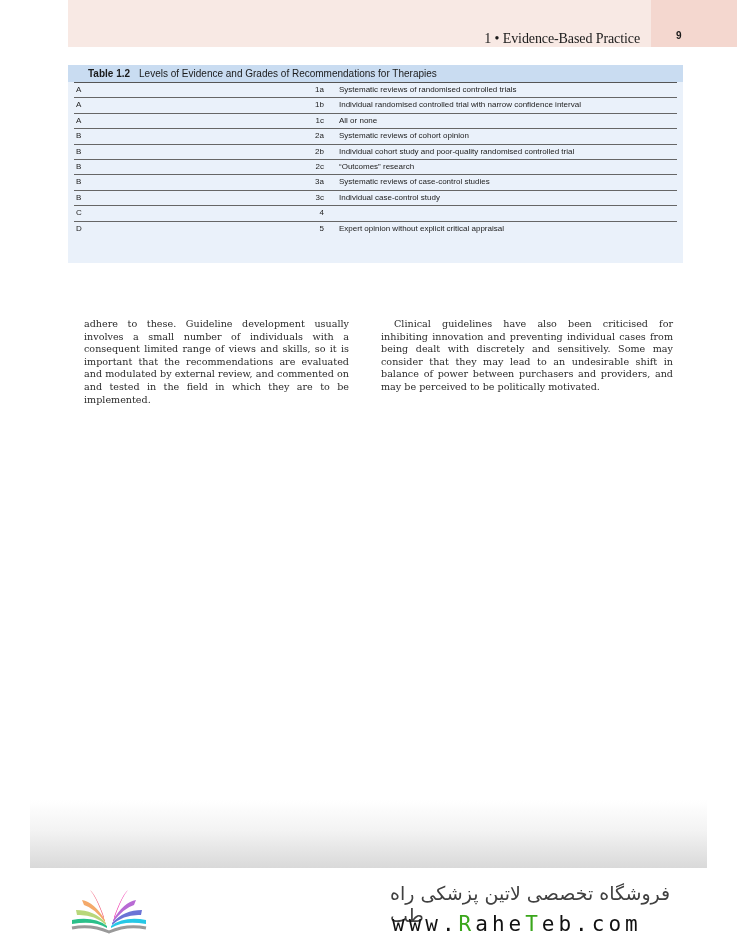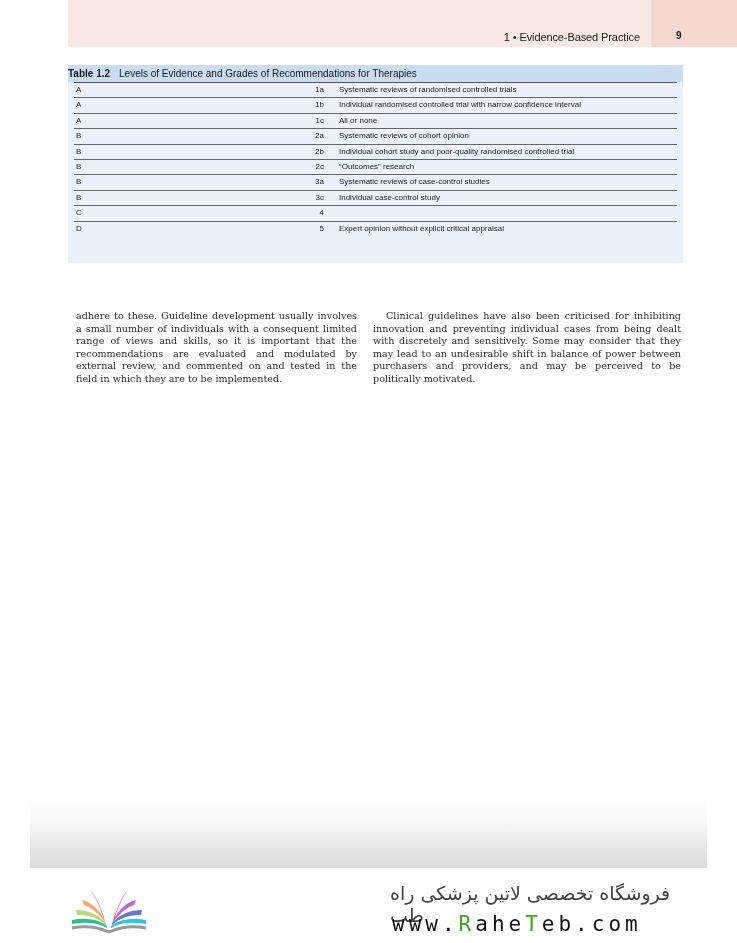--- a/index.html
+++ b/index.html
@@ -11,35 +11,35 @@
   .header-band {
     position: absolute; left: 68px; top: 0; width: 583px; height: 47px;
     background: #f8e9e4;
   }
   .header-band-right {
     position: absolute; left: 651px; top: 0; width: 86px; height: 47px;
     background: #f4d7cf;
   }
   .running-head {
     position: absolute; right: 97px; top: 31px;
-    font-family: Liberation Sans, sans-serif; font-size: 11px; color: #1a1a1a;
+    font-family: Liberation Serif, serif; font-size: 14px; color: #1a1a1a;
     letter-spacing: -0.1px;
   }
   .page-number {
     position: absolute; left: 676px; top: 30px;
     font-family: "Liberation Sans", sans-serif; font-size: 10px; font-weight: bold; color: #1a1a1a;
   }
   .table-box {
     position: absolute; left: 68px; top: 65px; width: 615px; height: 198px;
     background: #eaf1fa;
   }
   .table-caption {
     height: 17px; background: #c9dcf1;
     font-family: "Liberation Sans", sans-serif; font-size: 10px; color: #1a1a1a;
-    line-height: 17px; padding-left: 0; white-space: nowrap;
+    line-height: 17px; padding-left: 20px; white-space: nowrap;
   }
   .table-caption .label { font-weight: bold; margin-right: 9px; }
   .col-headers {
     position: relative; height: 18px;
     font-family: "Liberation Sans", sans-serif; font-size: 8.5px; font-weight: bold; color: #1a1a1a;
   }
   .col-headers span { position: absolute; top: 6px; }
   .rows { position: relative; margin-left: 6px; width: 603px; border-top: 1.5px solid #555; }
   .row {
     position: relative; height: 14.4px; border-bottom: 1px solid #666;
@@ -51,21 +51,21 @@
   .row .level { position: absolute; left: 150px; width: 100px; text-align: right; }
   .row .desc  { position: absolute; left: 265px; white-space: nowrap; }
   .body-col {
     position: absolute; top: 302px; width: 297px;
     font-family: "DejaVu Serif", serif; font-size: 9.6px; line-height: 12.6px;
     color: #2a2a2a; text-align: justify;
   }
   .body-col.left { left: 68px; }
   .body-col.right { left: 365px; width: 324px; }
   .body-col.right p { text-indent: 13px; }
-  .body-col p { margin: 8px; }
+  .body-col p { margin: 16px; }
   .bottom-fade {
     position: absolute; left: 30px; top: 800px; width: 677px; height: 68px;
     background: linear-gradient(to bottom, #ffffff 0%, #f3f3f3 45%, #d9d9d9 100%);
   }
   .footer-logo { position: absolute; left: 66px; top: 880px; width: 86px; height: 58px; }
   .footer-fa {
     position: absolute; left: 390px; top: 882px; width: 300px; text-align: left;
     font-family: "DejaVu Sans", sans-serif; font-size: 19px; color: #404040; direction: rtl;
   }
   .footer-url {

